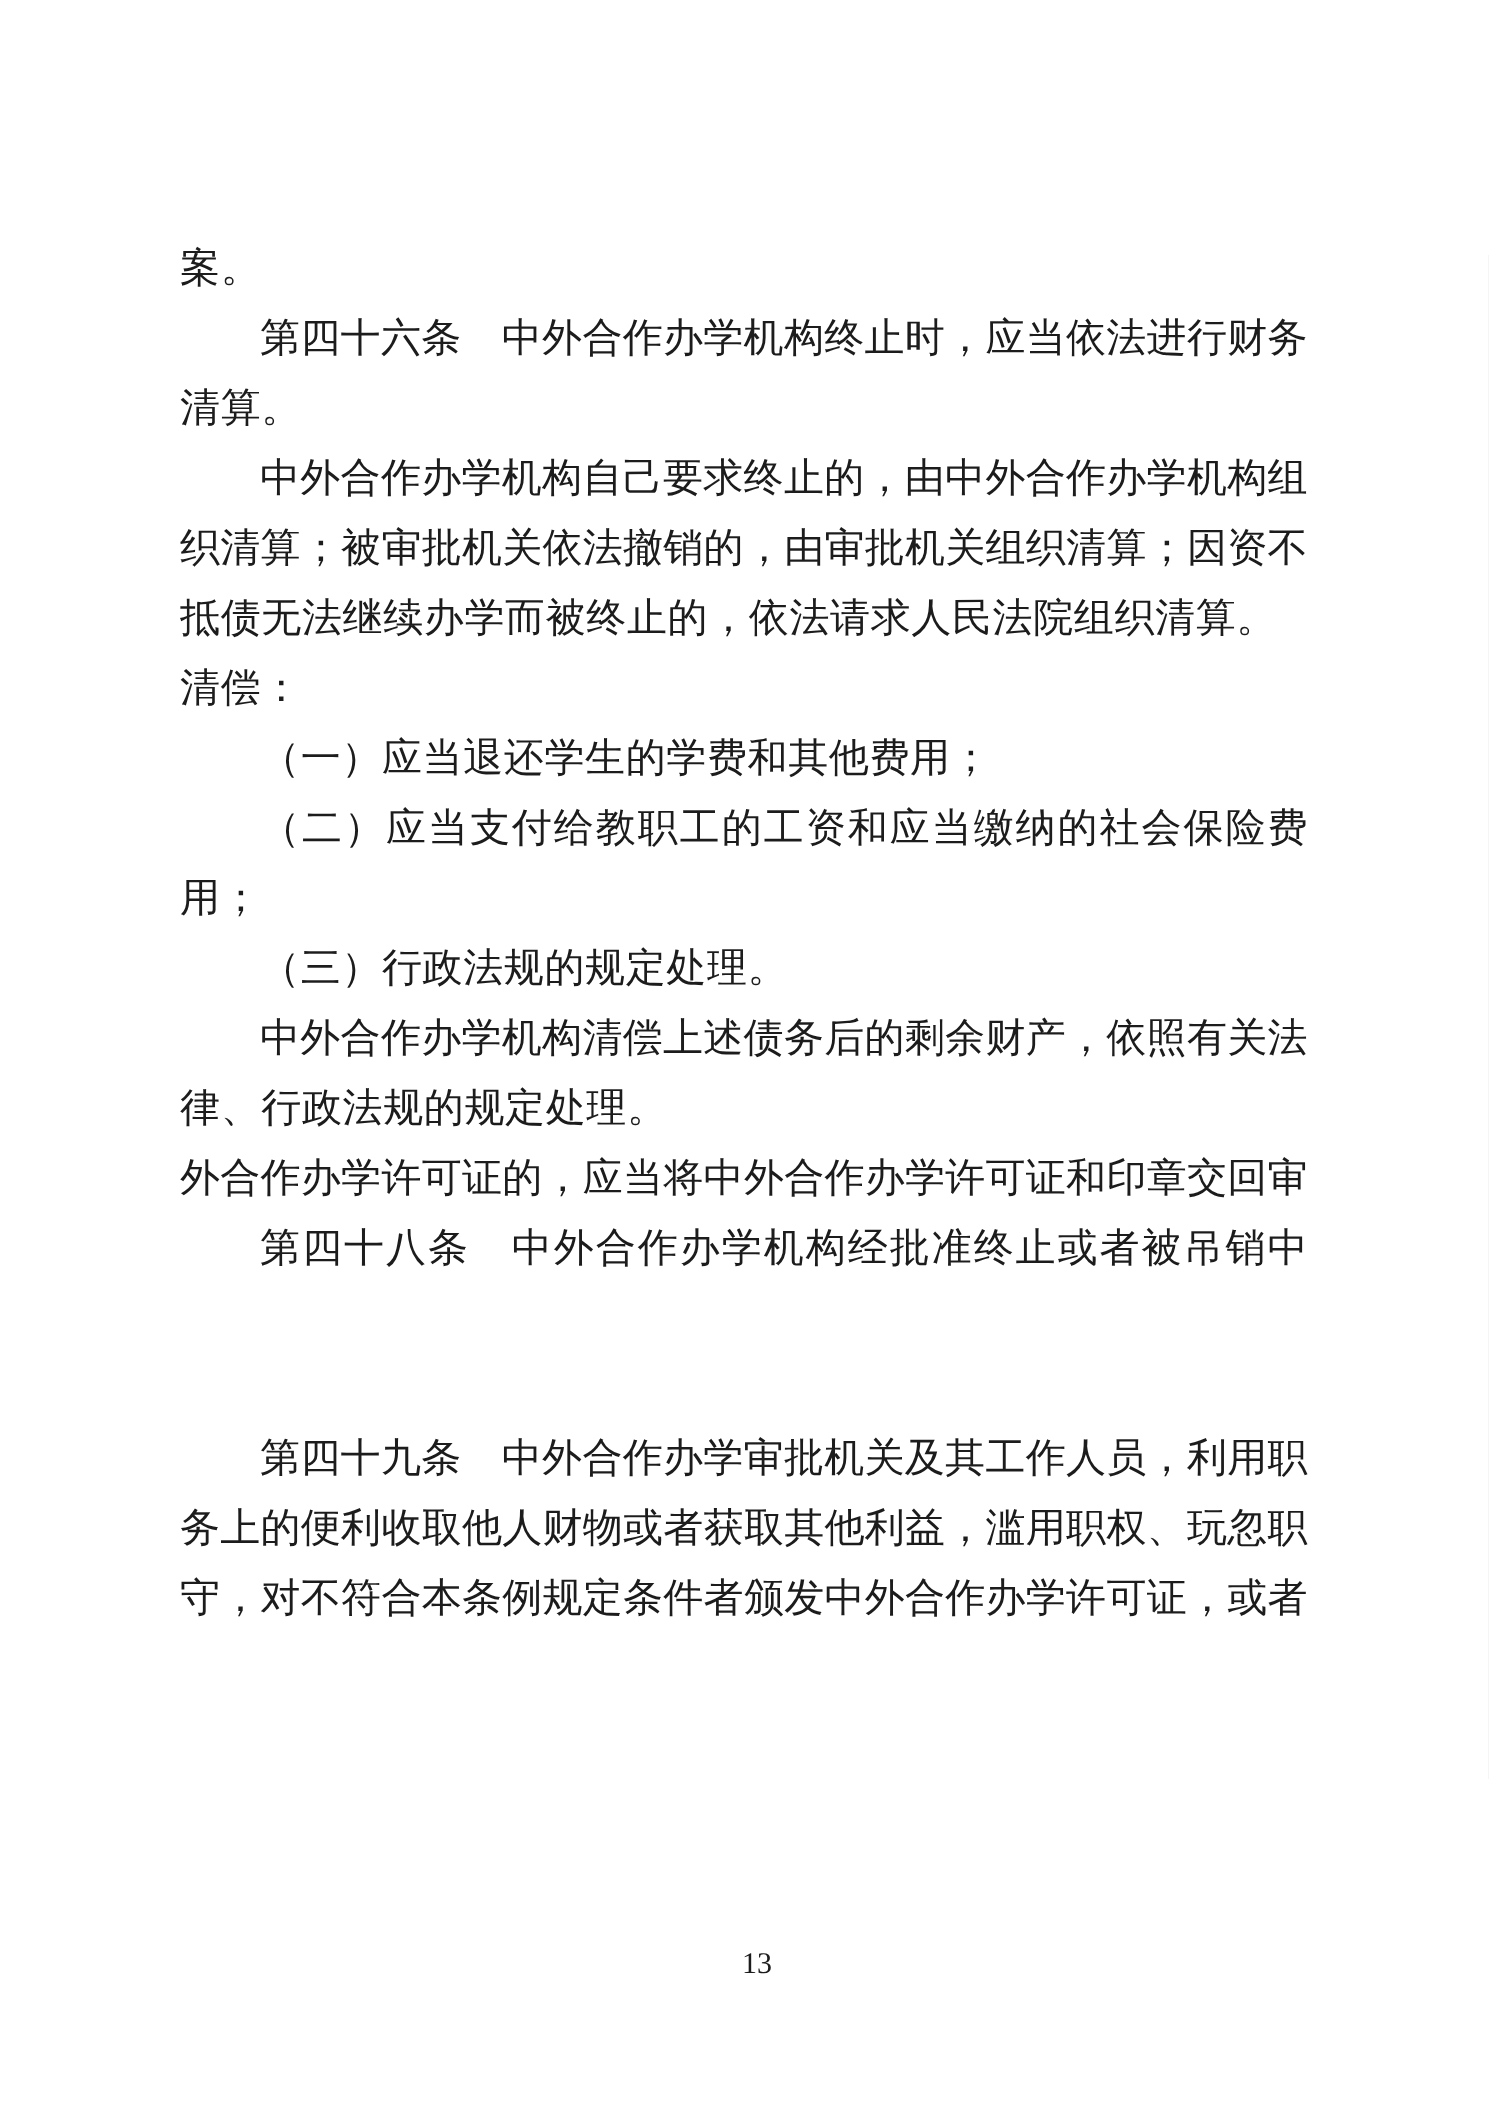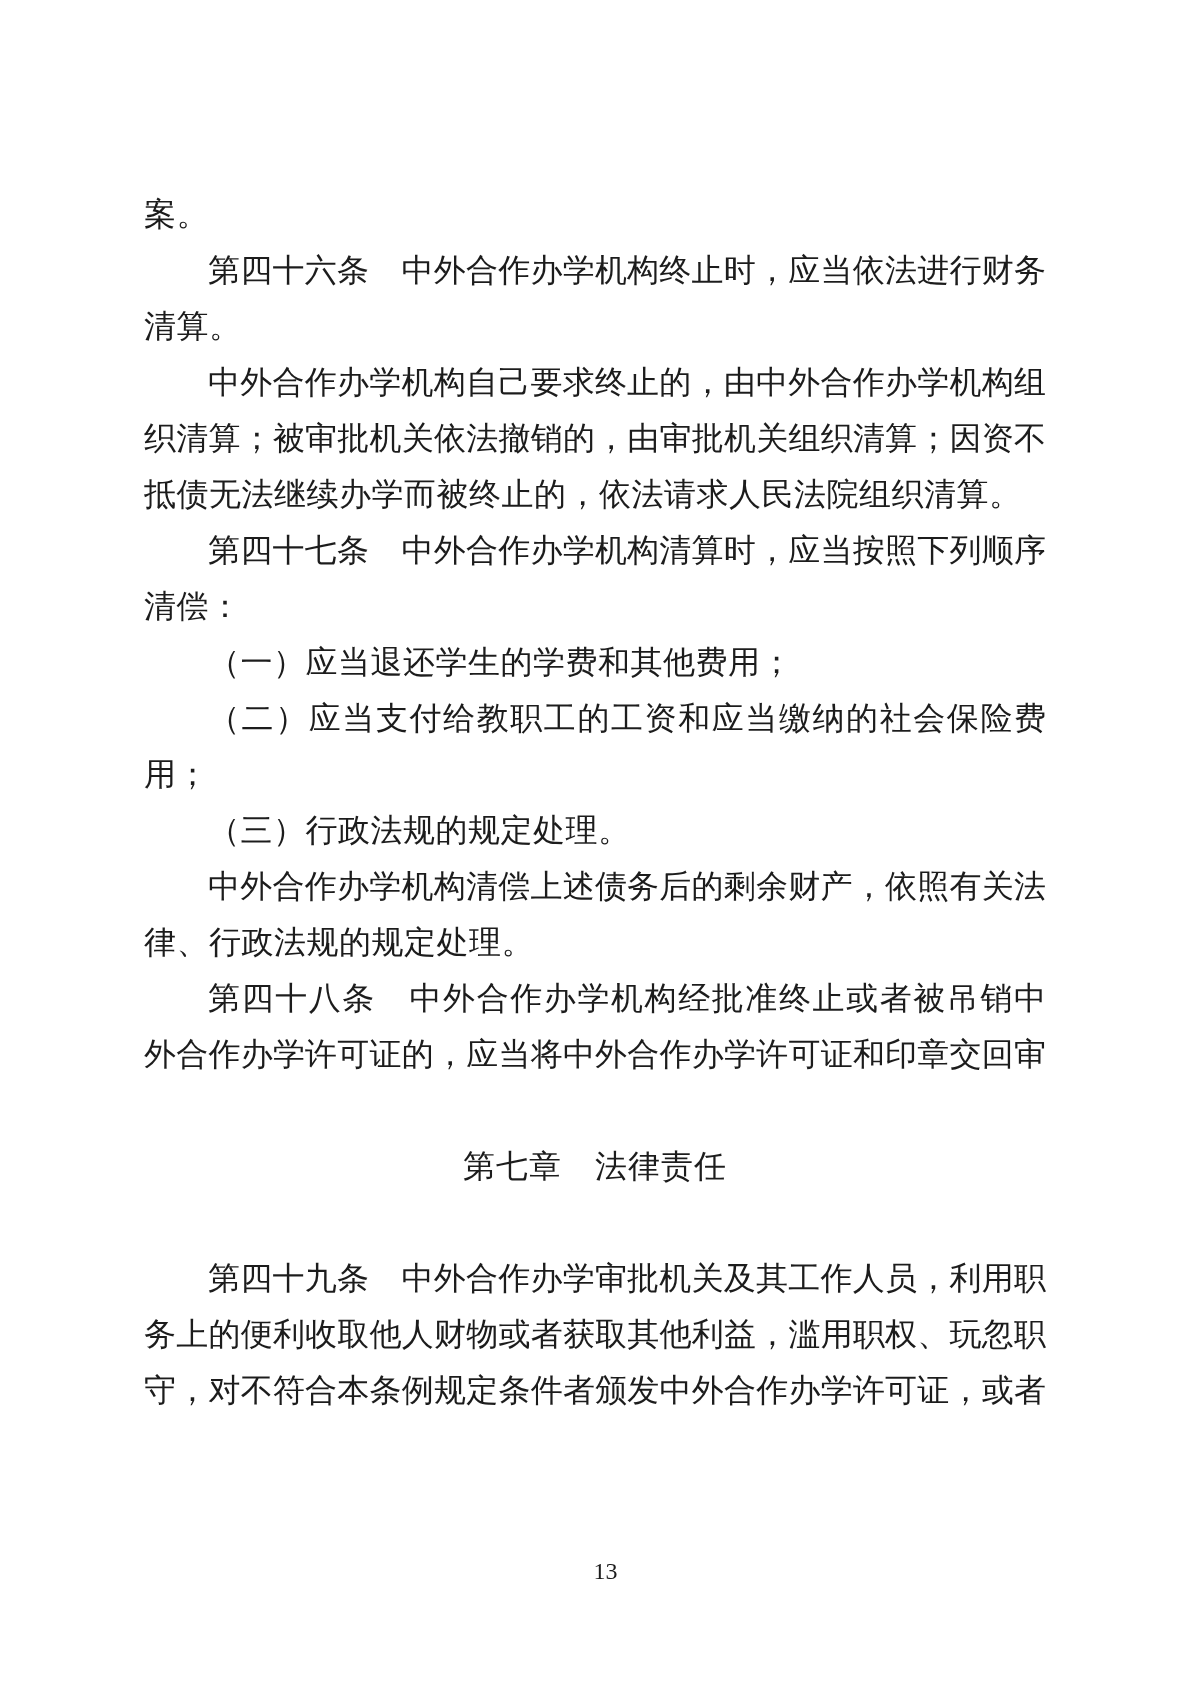--- a/index.html
+++ b/index.html
@@ -70,32 +70,30 @@
 
 <div class="page">
   <div class="doc-body" id="doc-body">
 
   <div class="line plain">案。</div>
       <div class="line justified indent">第四十六条　中外合作办学机构终止时，应当依法进行财务</div>
       <div class="line plain">清算。</div>
       <div class="line justified indent">中外合作办学机构自己要求终止的，由中外合作办学机构组</div>
       <div class="line justified">织清算；被审批机关依法撤销的，由审批机关组织清算；因资不</div>
       <div class="line plain">抵债无法继续办学而被终止的，依法请求人民法院组织清算。</div>
-      <div class="line justified indent">第四十七条　中外合作办学机构清算时，应当按照下列顺序</div>
       <div class="line plain">清偿：</div>
       <div class="line plain indent">（一）应当退还学生的学费和其他费用；</div>
       <div class="line justified indent">（二）应当支付给教职工的工资和应当缴纳的社会保险费</div>
       <div class="line plain">用；</div>
       <div class="line plain indent">（三）行政法规的规定处理。</div>
       <div class="line justified indent">中外合作办学机构清偿上述债务后的剩余财产，依照有关法</div>
       <div class="line plain">律、行政法规的规定处理。</div>
+      <div class="line justified">外合作办学许可证的，应当将中外合作办学许可证和印章交回审</div>
       <div class="line justified indent">第四十八条　中外合作办学机构经批准终止或者被吊销中</div>
-      <div class="line justified">外合作办学许可证的，应当将中外合作办学许可证和印章交回审</div>
       <div class="line blank"></div>
-      <div class="line heading">第七章　法律责任</div>
       <div class="line blank"></div>
       <div class="line justified indent">第四十九条　中外合作办学审批机关及其工作人员，利用职</div>
       <div class="line justified">务上的便利收取他人财物或者获取其他利益，滥用职权、玩忽职</div>
       <div class="line justified">守，对不符合本条例规定条件者颁发中外合作办学许可证，或者</div>
     </div>
   <div class="footer">
     <span class="page-number">13</span>
   </div>
 </div>
 

